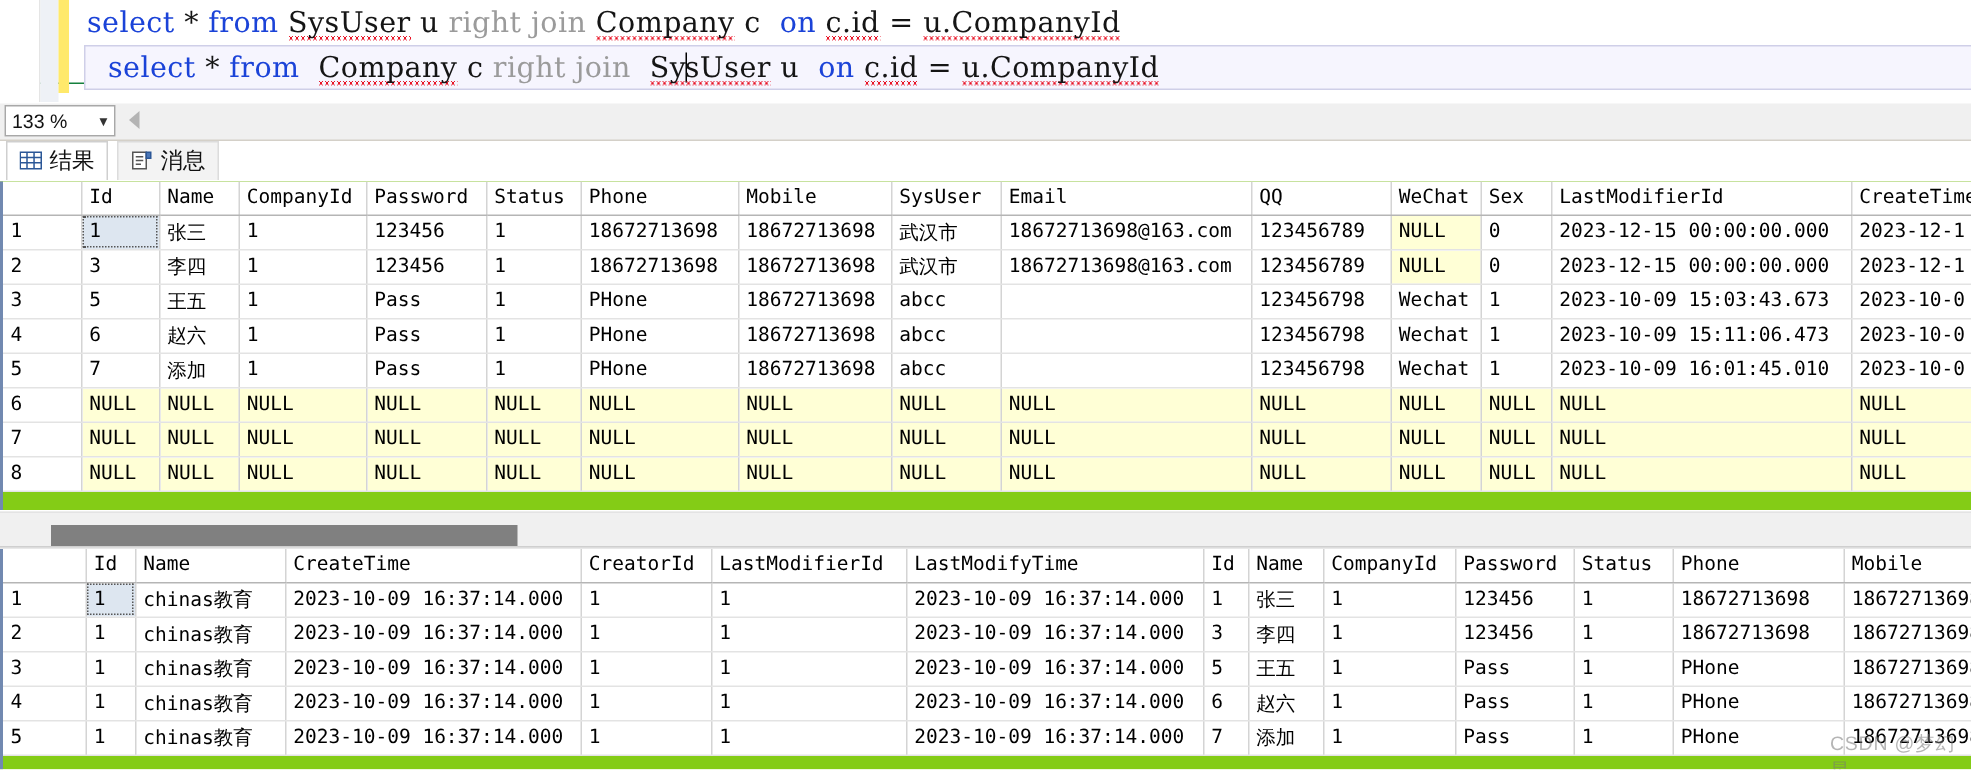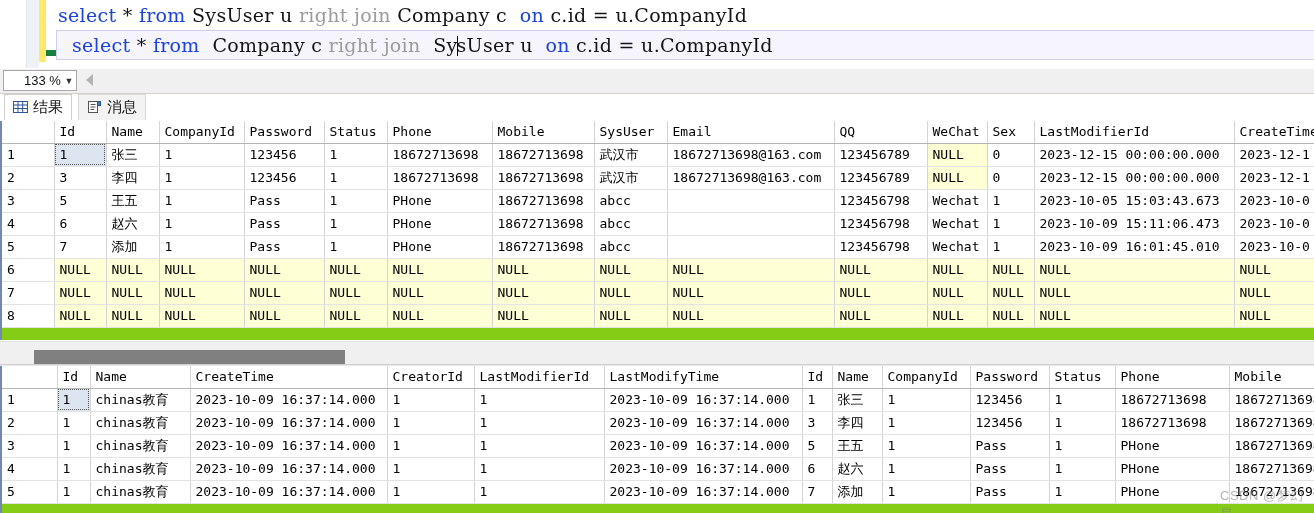--- a/index.html
+++ b/index.html
@@ -16,21 +16,21 @@
     background: #ffffff;
   }
 
   
   .editor {
     position: absolute;
     left: 0; top: 0;
     width: 1314px; height: 56px;
     background: #ffffff;
     box-sizing: border-box;
-    border-bottom: 6px solid #15803d;
+    border-bottom: 1px solid #15803d;
   }
   .editor-leftrail {
     position: absolute;
     left: 0; top: 0;
     width: 26px; height: 68px;
     background: #ffffff;
     border-right: 1px solid #e5e5e5;
   }
   .editor-selmargin {
     position: absolute;
@@ -103,21 +103,21 @@
     position: absolute;
     left: 3px; top: 1px;
     width: 74px; height: 21px;
     background: #ffffff;
     border: 1px solid #a8a8a8;
     box-sizing: border-box;
     display: flex;
     align-items: center;
     font-size: 13px;
     color: #111;
-    padding-left: 20px;
+    padding-left: 4px;
   }
   .zoom-combo .val { flex: 1; }
   .zoom-combo .arrow {
     width: 14px;
     text-align: center;
     font-size: 9px;
     color: #333;
   }
   .zoom-prev {
     position: absolute;
@@ -385,21 +385,21 @@
             <td>1</td>
             <td>Pass</td>
             <td>1</td>
             <td>PHone</td>
             <td>18672713698</td>
             <td>abcc</td>
             <td></td>
             <td>123456798</td>
             <td>Wechat</td>
             <td>1</td>
-            <td>2023-10-05 15:03:43.673</td>
+            <td>2023-10-09 15:03:43.673</td>
             <td>2023-10-0</td>
           </tr>
           <tr>
             <td class="rownum">4</td>
             <td>6</td>
             <td>赵六</td>
             <td>1</td>
             <td>Pass</td>
             <td>1</td>
             <td>PHone</td>

